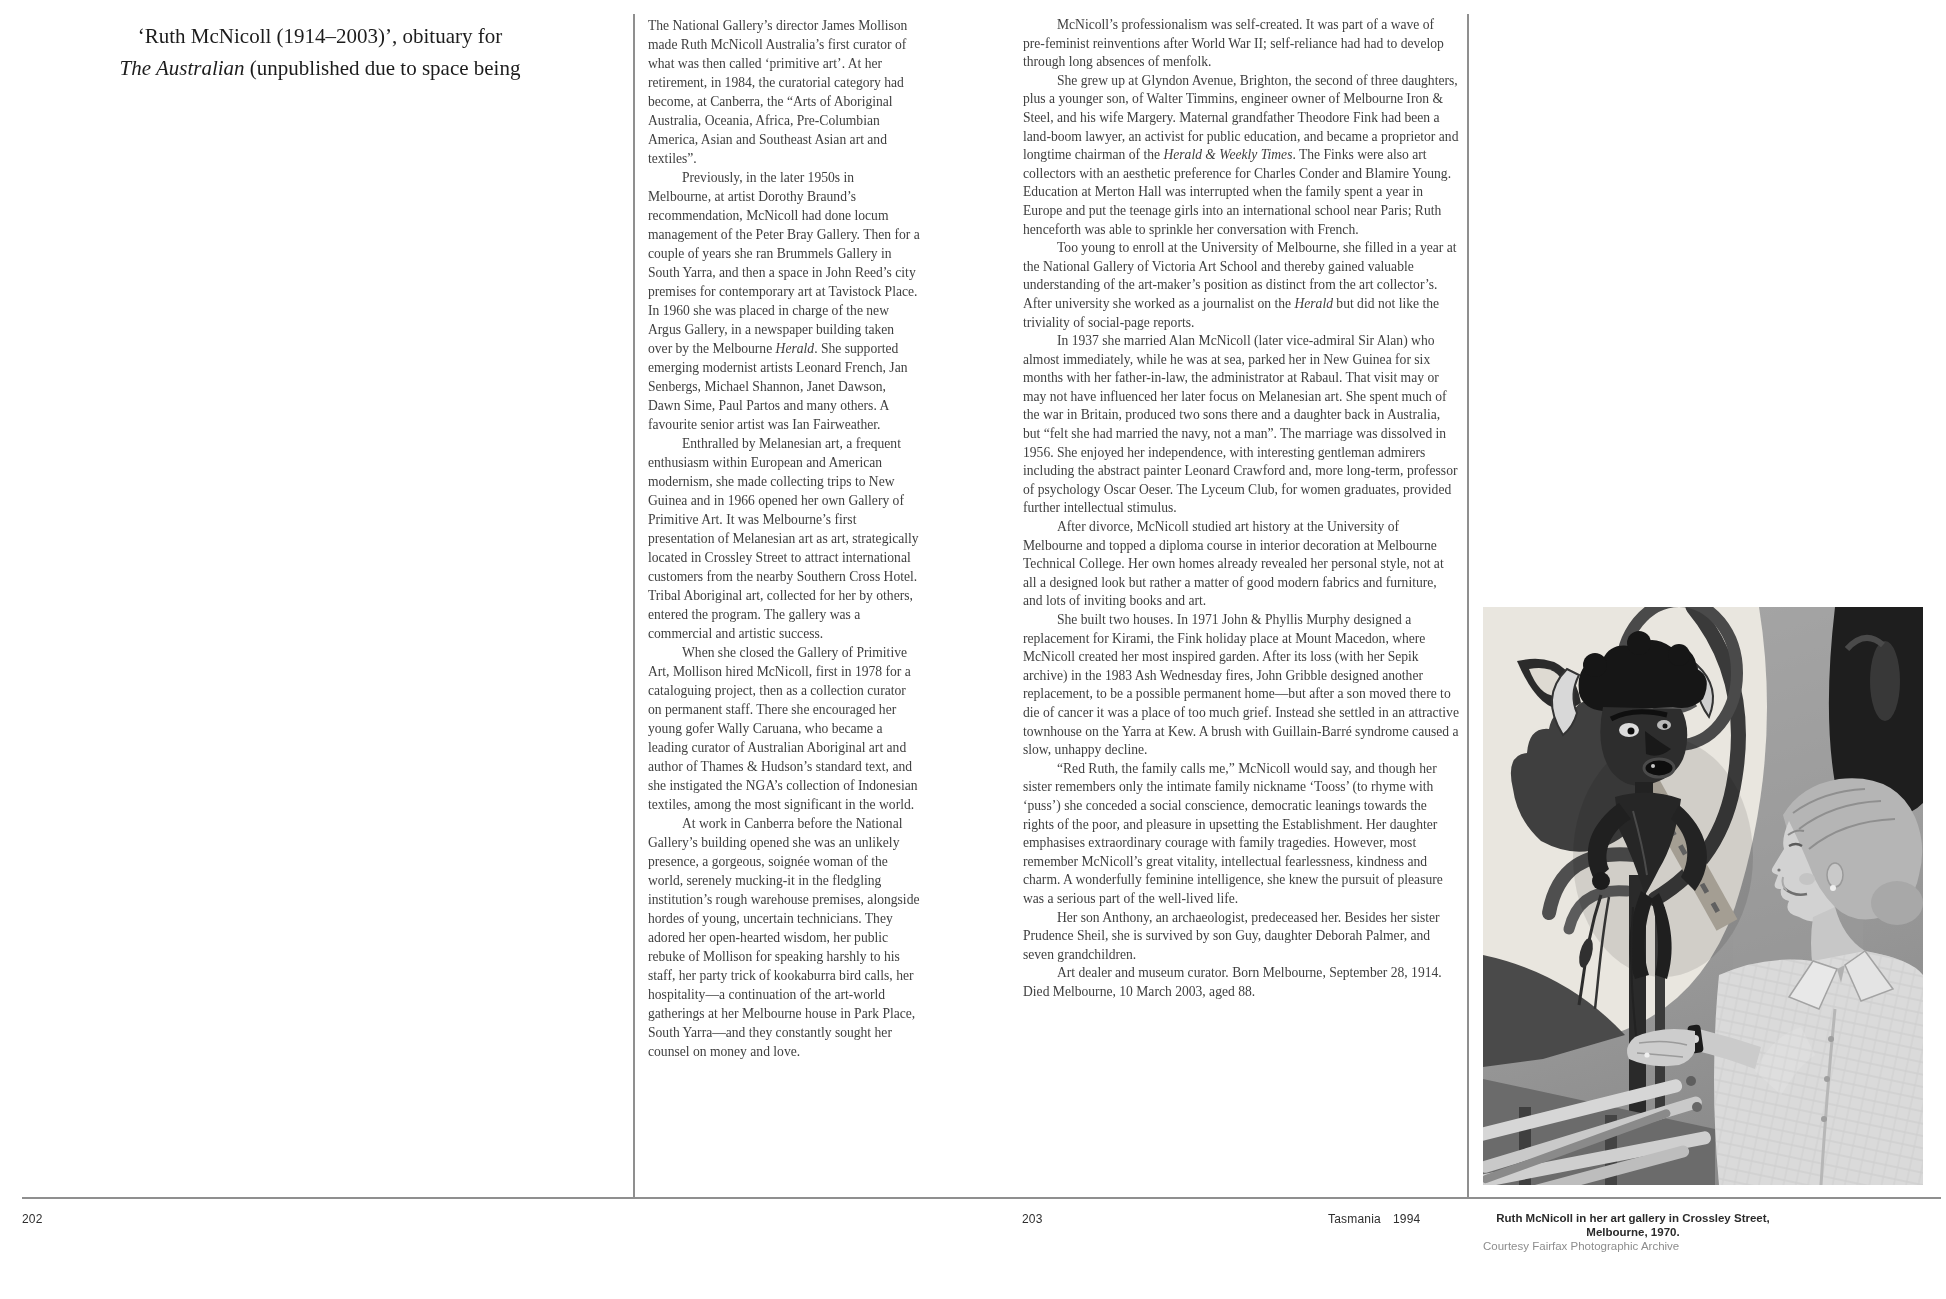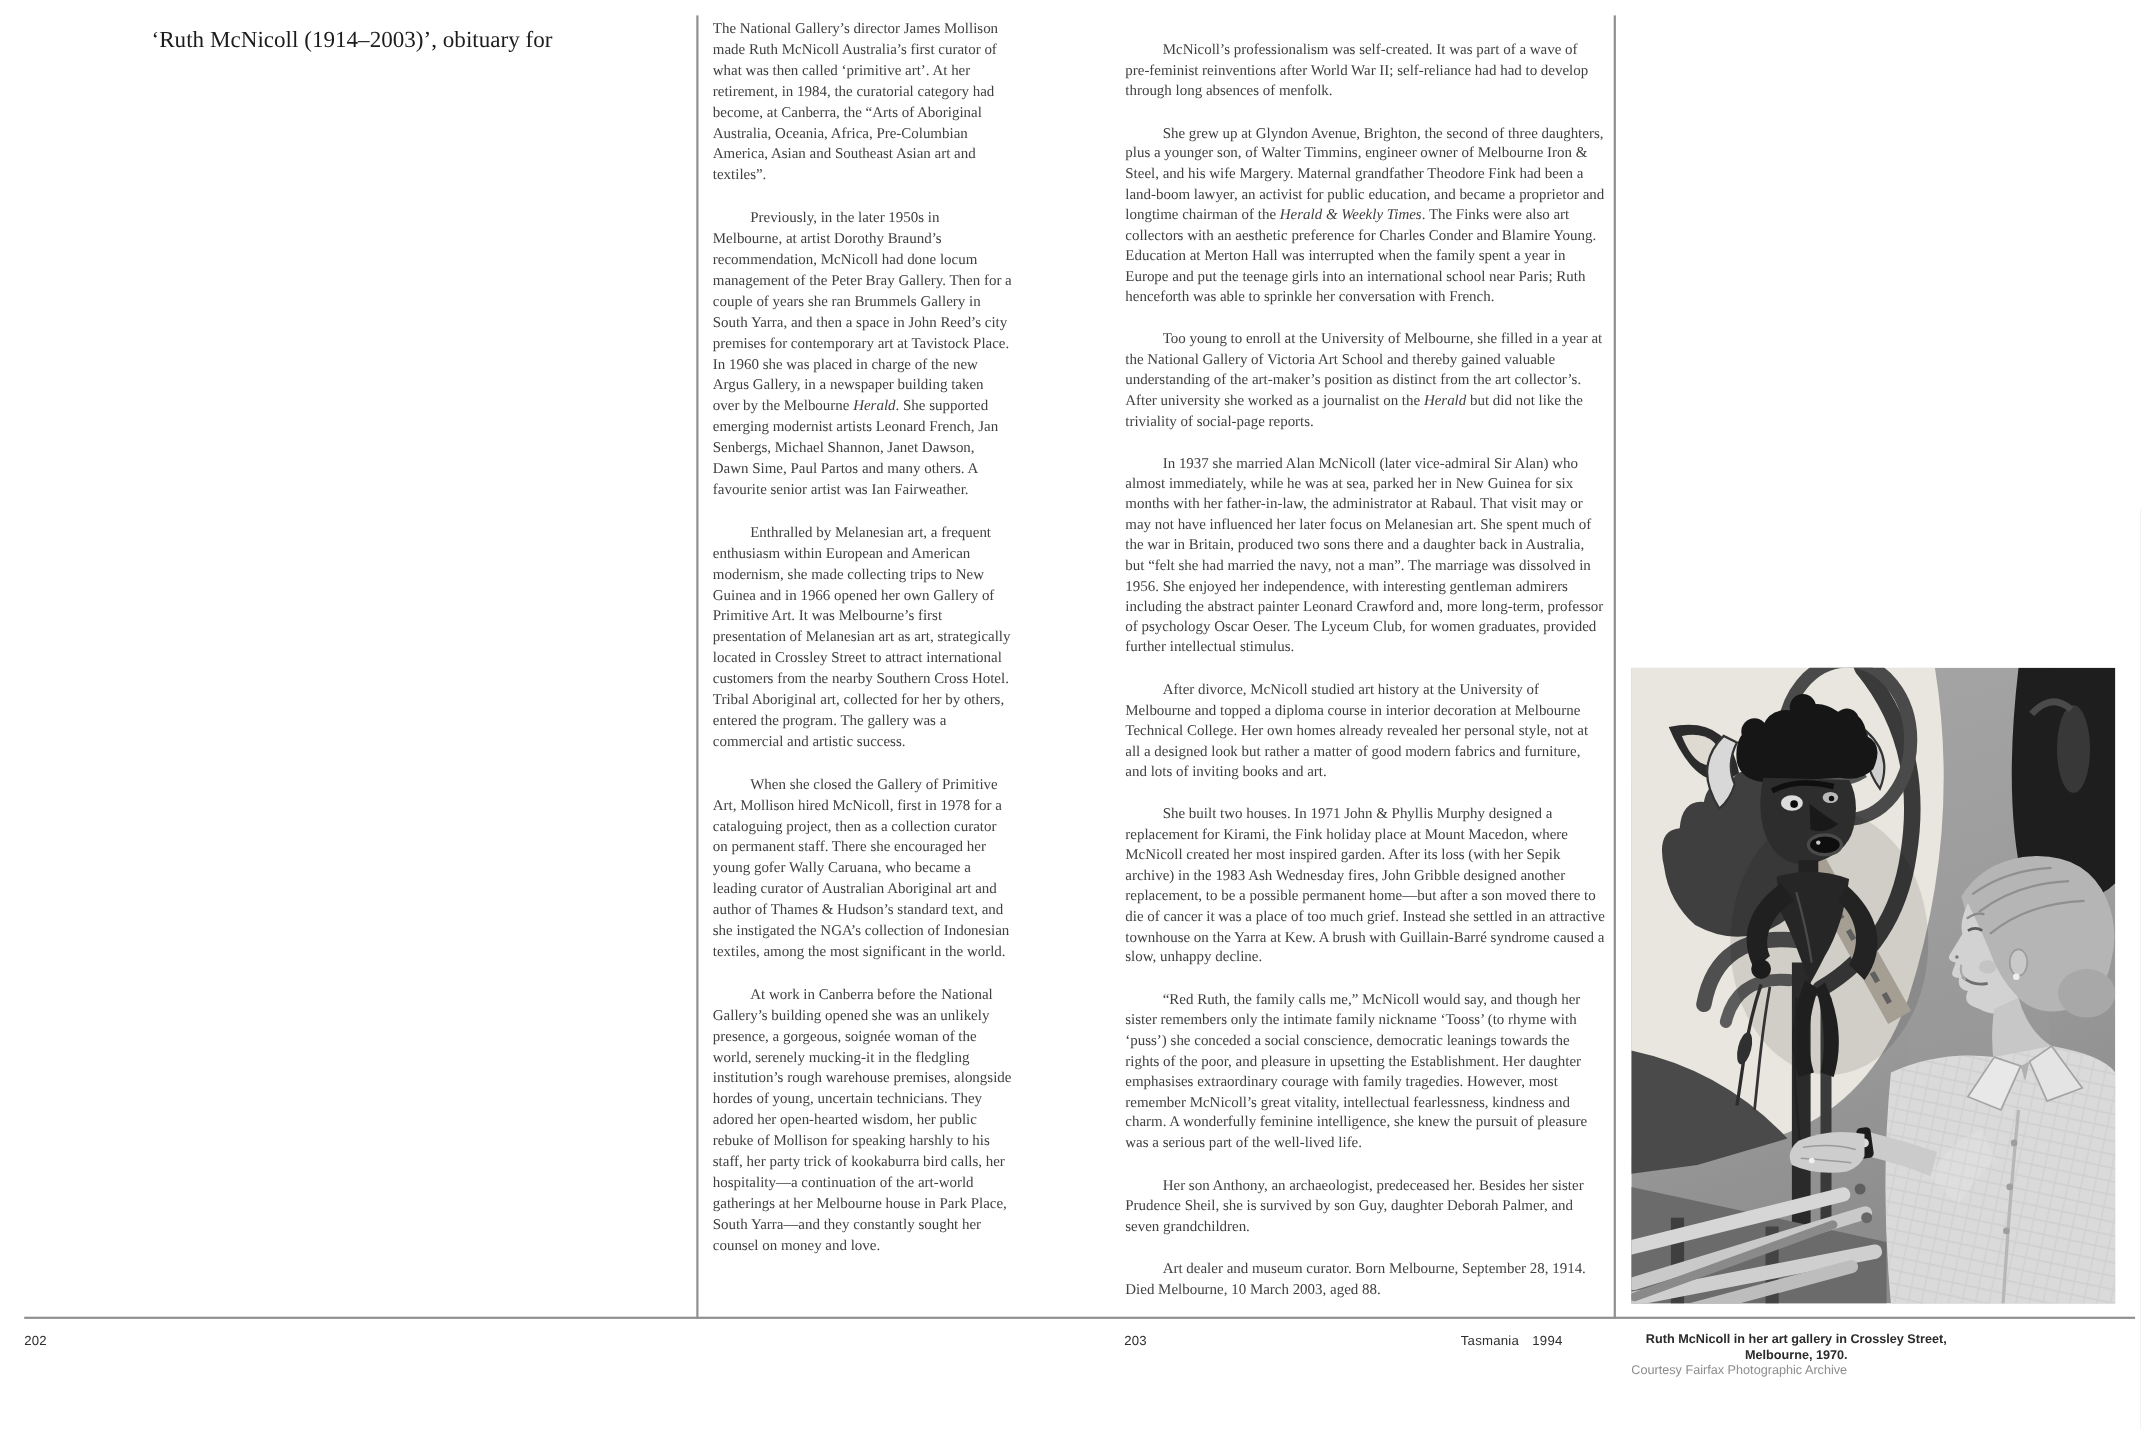--- a/index.html
+++ b/index.html
@@ -13,21 +13,21 @@
 
   
   .vrule{position:absolute;top:14px;width:2px;height:1185px;background:#8f8f8f;}
   .vrule.left{left:633px;}
   .vrule.right{left:1467px;}
 
   
   .col{position:absolute;top:16px;overflow:hidden;height:1180px;text-align:left;
        color:#404040;}
   .col p{margin:0;}
-  .col p.indent{text-indent:34px;margin-top:20px;}
+  .col p.indent{text-indent:34px;}
   .col1{left:648px;width:272px;font-size:13.6px;line-height:19px;}
   .col2{left:1023px;width:436px;font-size:13.6px;line-height:18.6px;}
 
   
   .photo{position:absolute;left:1483px;top:607px;width:440px;height:578px;}
   .photo svg{display:block;}
 
   
   .hrule{position:absolute;left:22px;top:1197px;width:1919px;height:2px;background:#8f8f8f;}
   .footer-item{position:absolute;top:1212px;font-family:"Liberation Sans",sans-serif;
@@ -40,20 +40,21 @@
   .caption .cap-bold{font-weight:bold;color:#2b2b2b;text-align:center;}
   .caption .cap-credit{font-weight:normal;color:#8d8d8d;}
 </style>
 </head>
 <body>
 
 <div class="page">
 
   <div class="title-block">
     <div>‘Ruth McNicoll (1914–2003)’, obituary for</div>
+    <div><i>The Australian</i> (unpublished due to space being</div>
   </div>
 
   <div class="vrule left"></div>
   <div class="vrule right"></div>
 
   <div class="col col1">
       <p>The National Gallery’s director James Mollison made Ruth McNicoll Australia’s first curator of what was then called ‘primitive art’. At her retirement, in 1984, the curatorial category had become, at Canberra, the “Arts of Aboriginal Australia, Oceania, Africa, Pre-Columbian America, Asian and Southeast Asian art and textiles”.</p>
       <p class="indent">Previously, in the later 1950s in Melbourne, at artist Dorothy Braund’s recommendation, McNicoll had done locum management of the Peter Bray Gallery. Then for a couple of years she ran Brummels Gallery in South Yarra, and then a space in John Reed’s city premises for contemporary art at Tavistock Place. In 1960 she was placed in charge of the new Argus Gallery, in a newspaper building taken over by the Melbourne <i>Herald</i>. She supported emerging modernist artists Leonard French, Jan Senbergs, Michael Shannon, Janet Dawson, Dawn Sime, Paul Partos and many others. A favourite senior artist was Ian Fairweather.</p>
       <p class="indent">Enthralled by Melanesian art, a frequent enthusiasm within European and American modernism, she made collecting trips to New Guinea and in 1966 opened her own Gallery of Primitive Art. It was Melbourne’s first presentation of Melanesian art as art, strategically located in Crossley Street to attract international customers from the nearby Southern Cross Hotel. Tribal Aboriginal art, collected for her by others, entered the program. The gallery was a commercial and artistic success.</p>
       <p class="indent">When she closed the Gallery of Primitive Art, Mollison hired McNicoll, first in 1978 for a cataloguing project, then as a collection curator on permanent staff. There she encouraged her young gofer Wally Caruana, who became a leading curator of Australian Aboriginal art and author of Thames &amp; Hudson’s standard text, and she instigated the NGA’s collection of Indonesian textiles, among the most significant in the world.</p>

